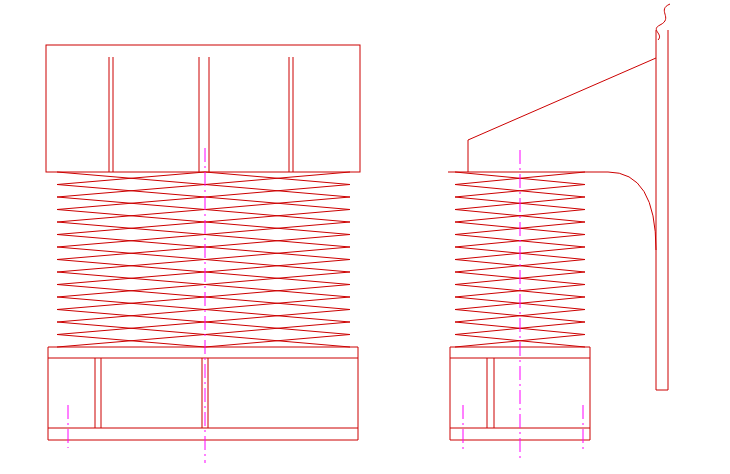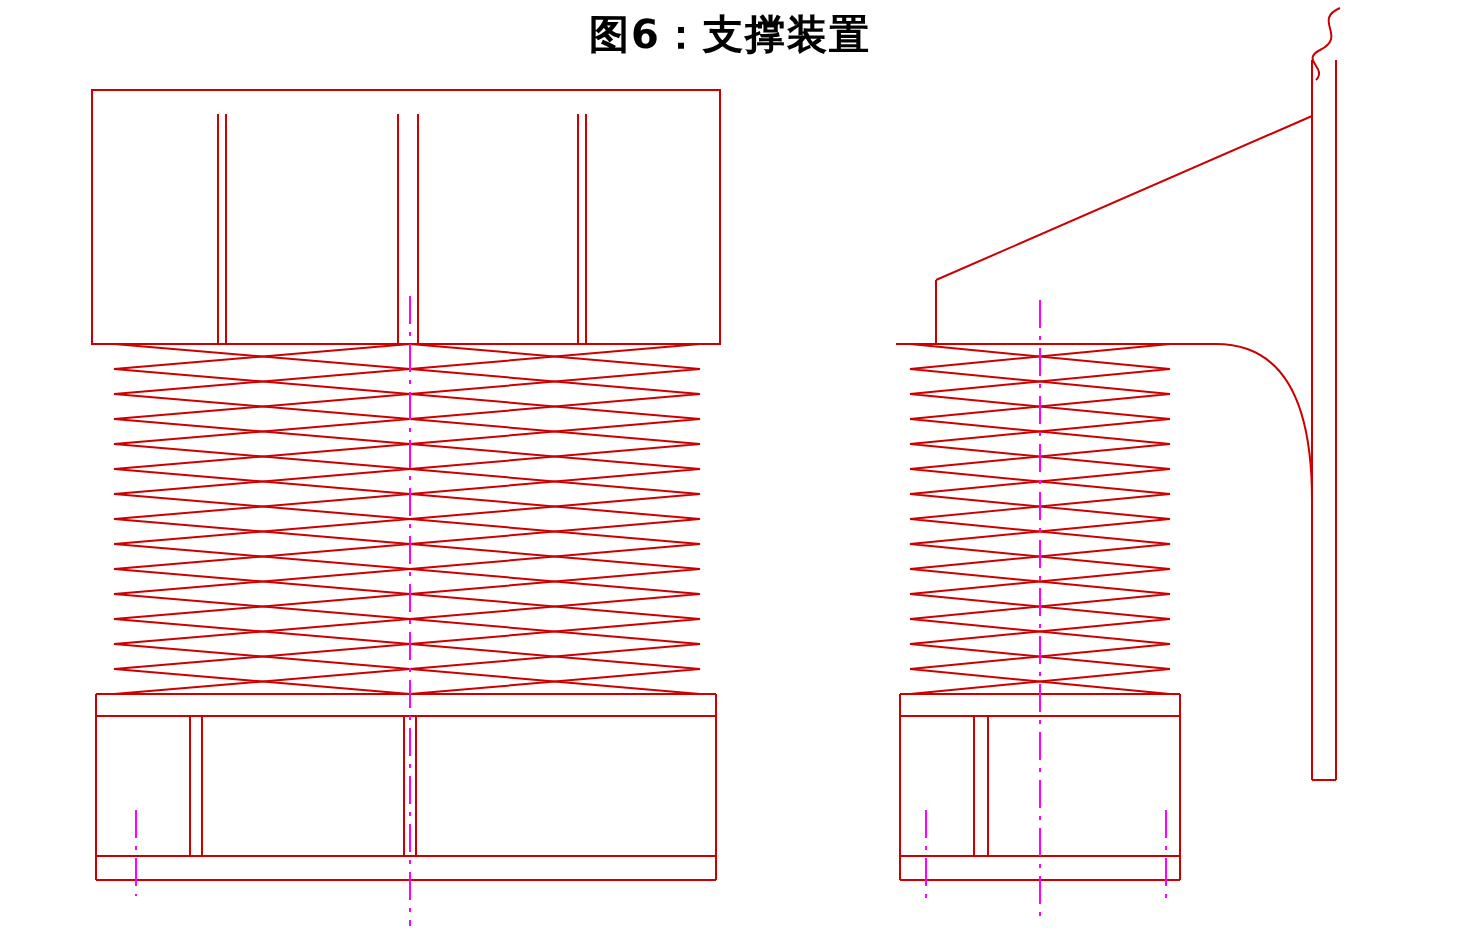--- a/index.html
+++ b/index.html
@@ -40,21 +40,20 @@
     stroke: var(--centerline, #ff00ff);
     fill: none;
     stroke-width: 1;
     stroke-dasharray: 14 4 2 4;
   }
 </style>
 </head>
 <body>
 
 <div class="canvas">
-  <div class="title">图6：支撑装置</div>
 
   <svg class="drawing" width="730" height="474" viewBox="0 0 730 474">
 
     <g>
       <g>
         <rect class="ln" x="46" y="45" width="314" height="127"></rect>
         <line class="ln" x1="109" y1="57" x2="109" y2="172"></line>
         <line class="ln" x1="113" y1="57" x2="113" y2="172"></line>
         <line class="ln" x1="199" y1="57" x2="199" y2="172"></line>
         <line class="ln" x1="209" y1="57" x2="209" y2="172"></line>

